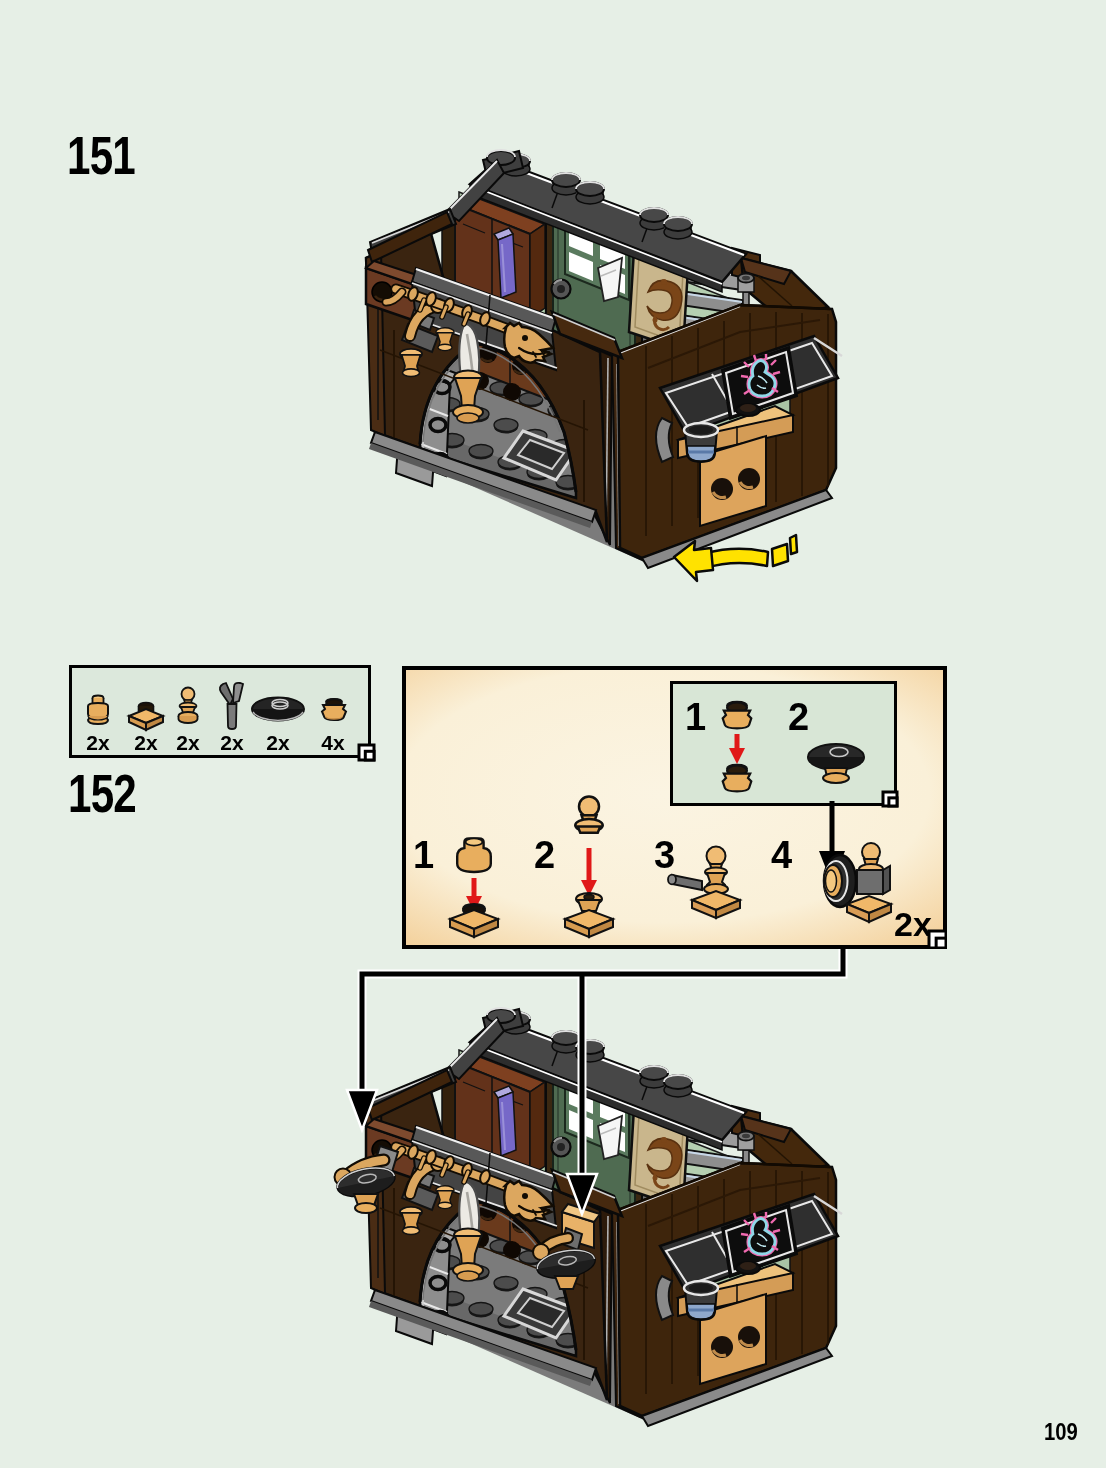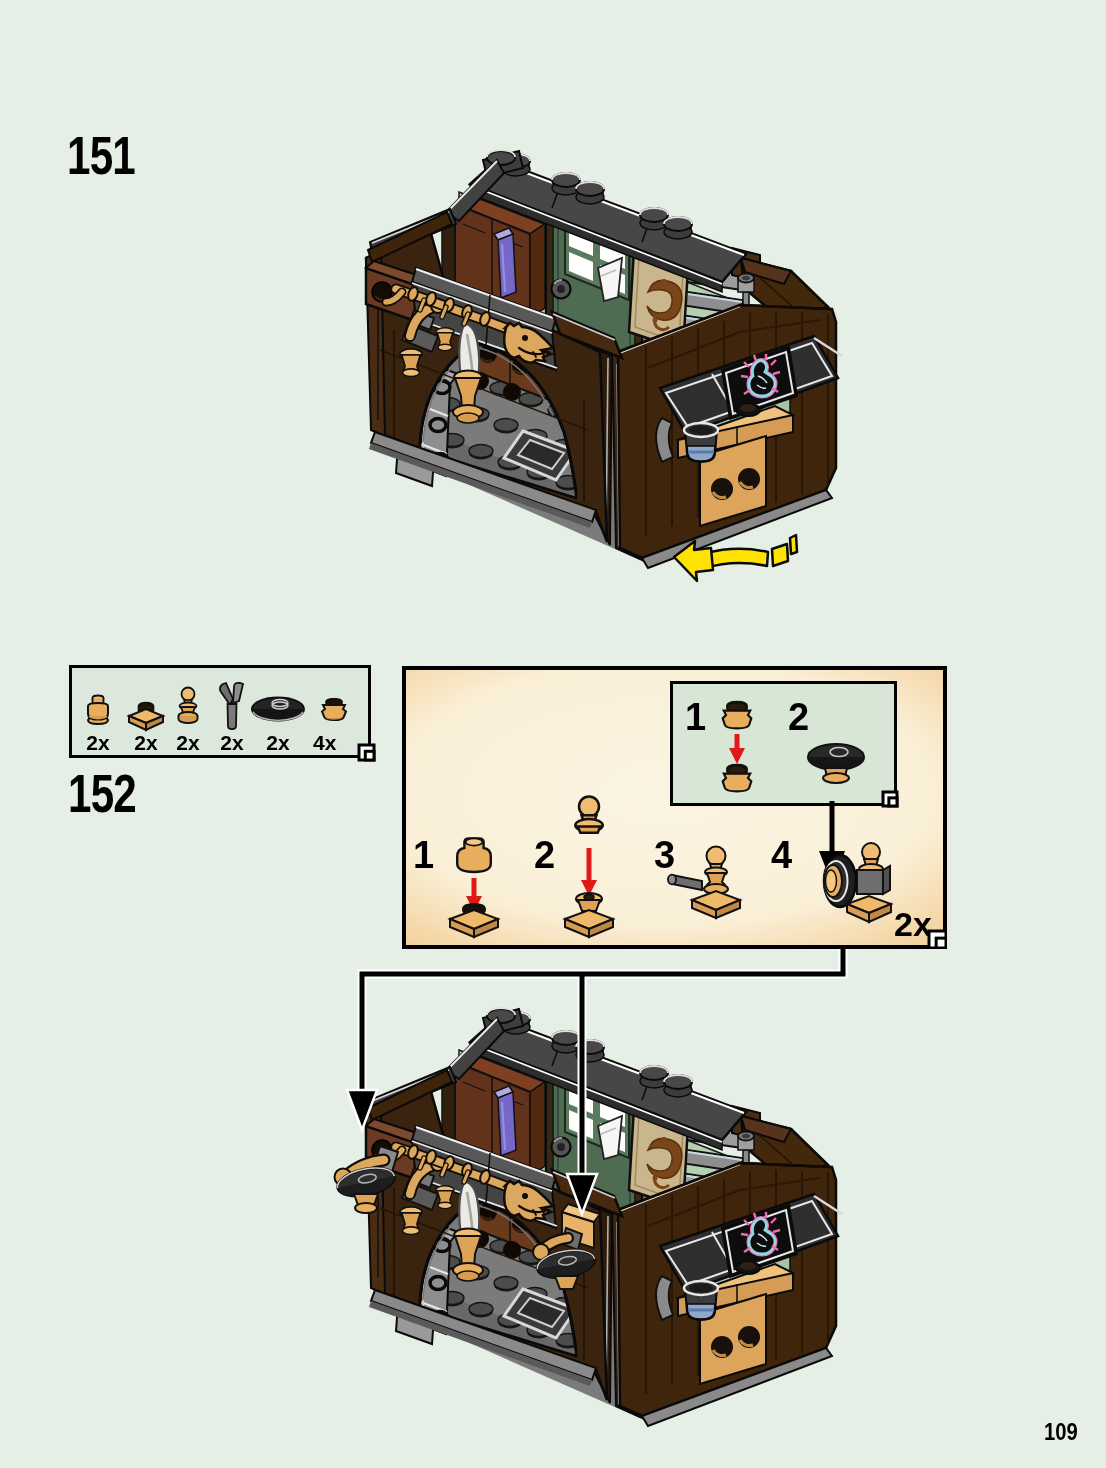--- a/index.html
+++ b/index.html
@@ -884,21 +884,21 @@
 <div class="abs qty" style="left:78px;top:731px;width:40px;text-align:center;">2x</div>
 
 <div class="abs qty" style="left:126px;top:731px;width:40px;text-align:center;">2x</div>
 
 <div class="abs qty" style="left:168px;top:731px;width:40px;text-align:center;">2x</div>
 
 <div class="abs qty" style="left:212px;top:731px;width:40px;text-align:center;">2x</div>
 
 <div class="abs qty" style="left:258px;top:731px;width:40px;text-align:center;">2x</div>
 
-<div class="abs qty" style="left:313px;top:731px;width:40px;text-align:left;">4x</div>
+<div class="abs qty" style="left:313px;top:731px;width:40px;text-align:center;">4x</div>
 
 <svg class="abs" style="left:348px;top:734px;" width="40" height="40" viewBox="0 0 40 40">
     <g>
       <rect x="11" y="11" width="15" height="15" fill="#ffffff" stroke="#000" stroke-width="3"></rect>
       <rect x="17.3" y="17.3" width="8.7" height="8.7" fill="#ffffff" stroke="#000" stroke-width="3"></rect>
     </g>
   </svg>
 
 <div class="abs stepnum" style="left:68px;top:766px;">152</div>
 

